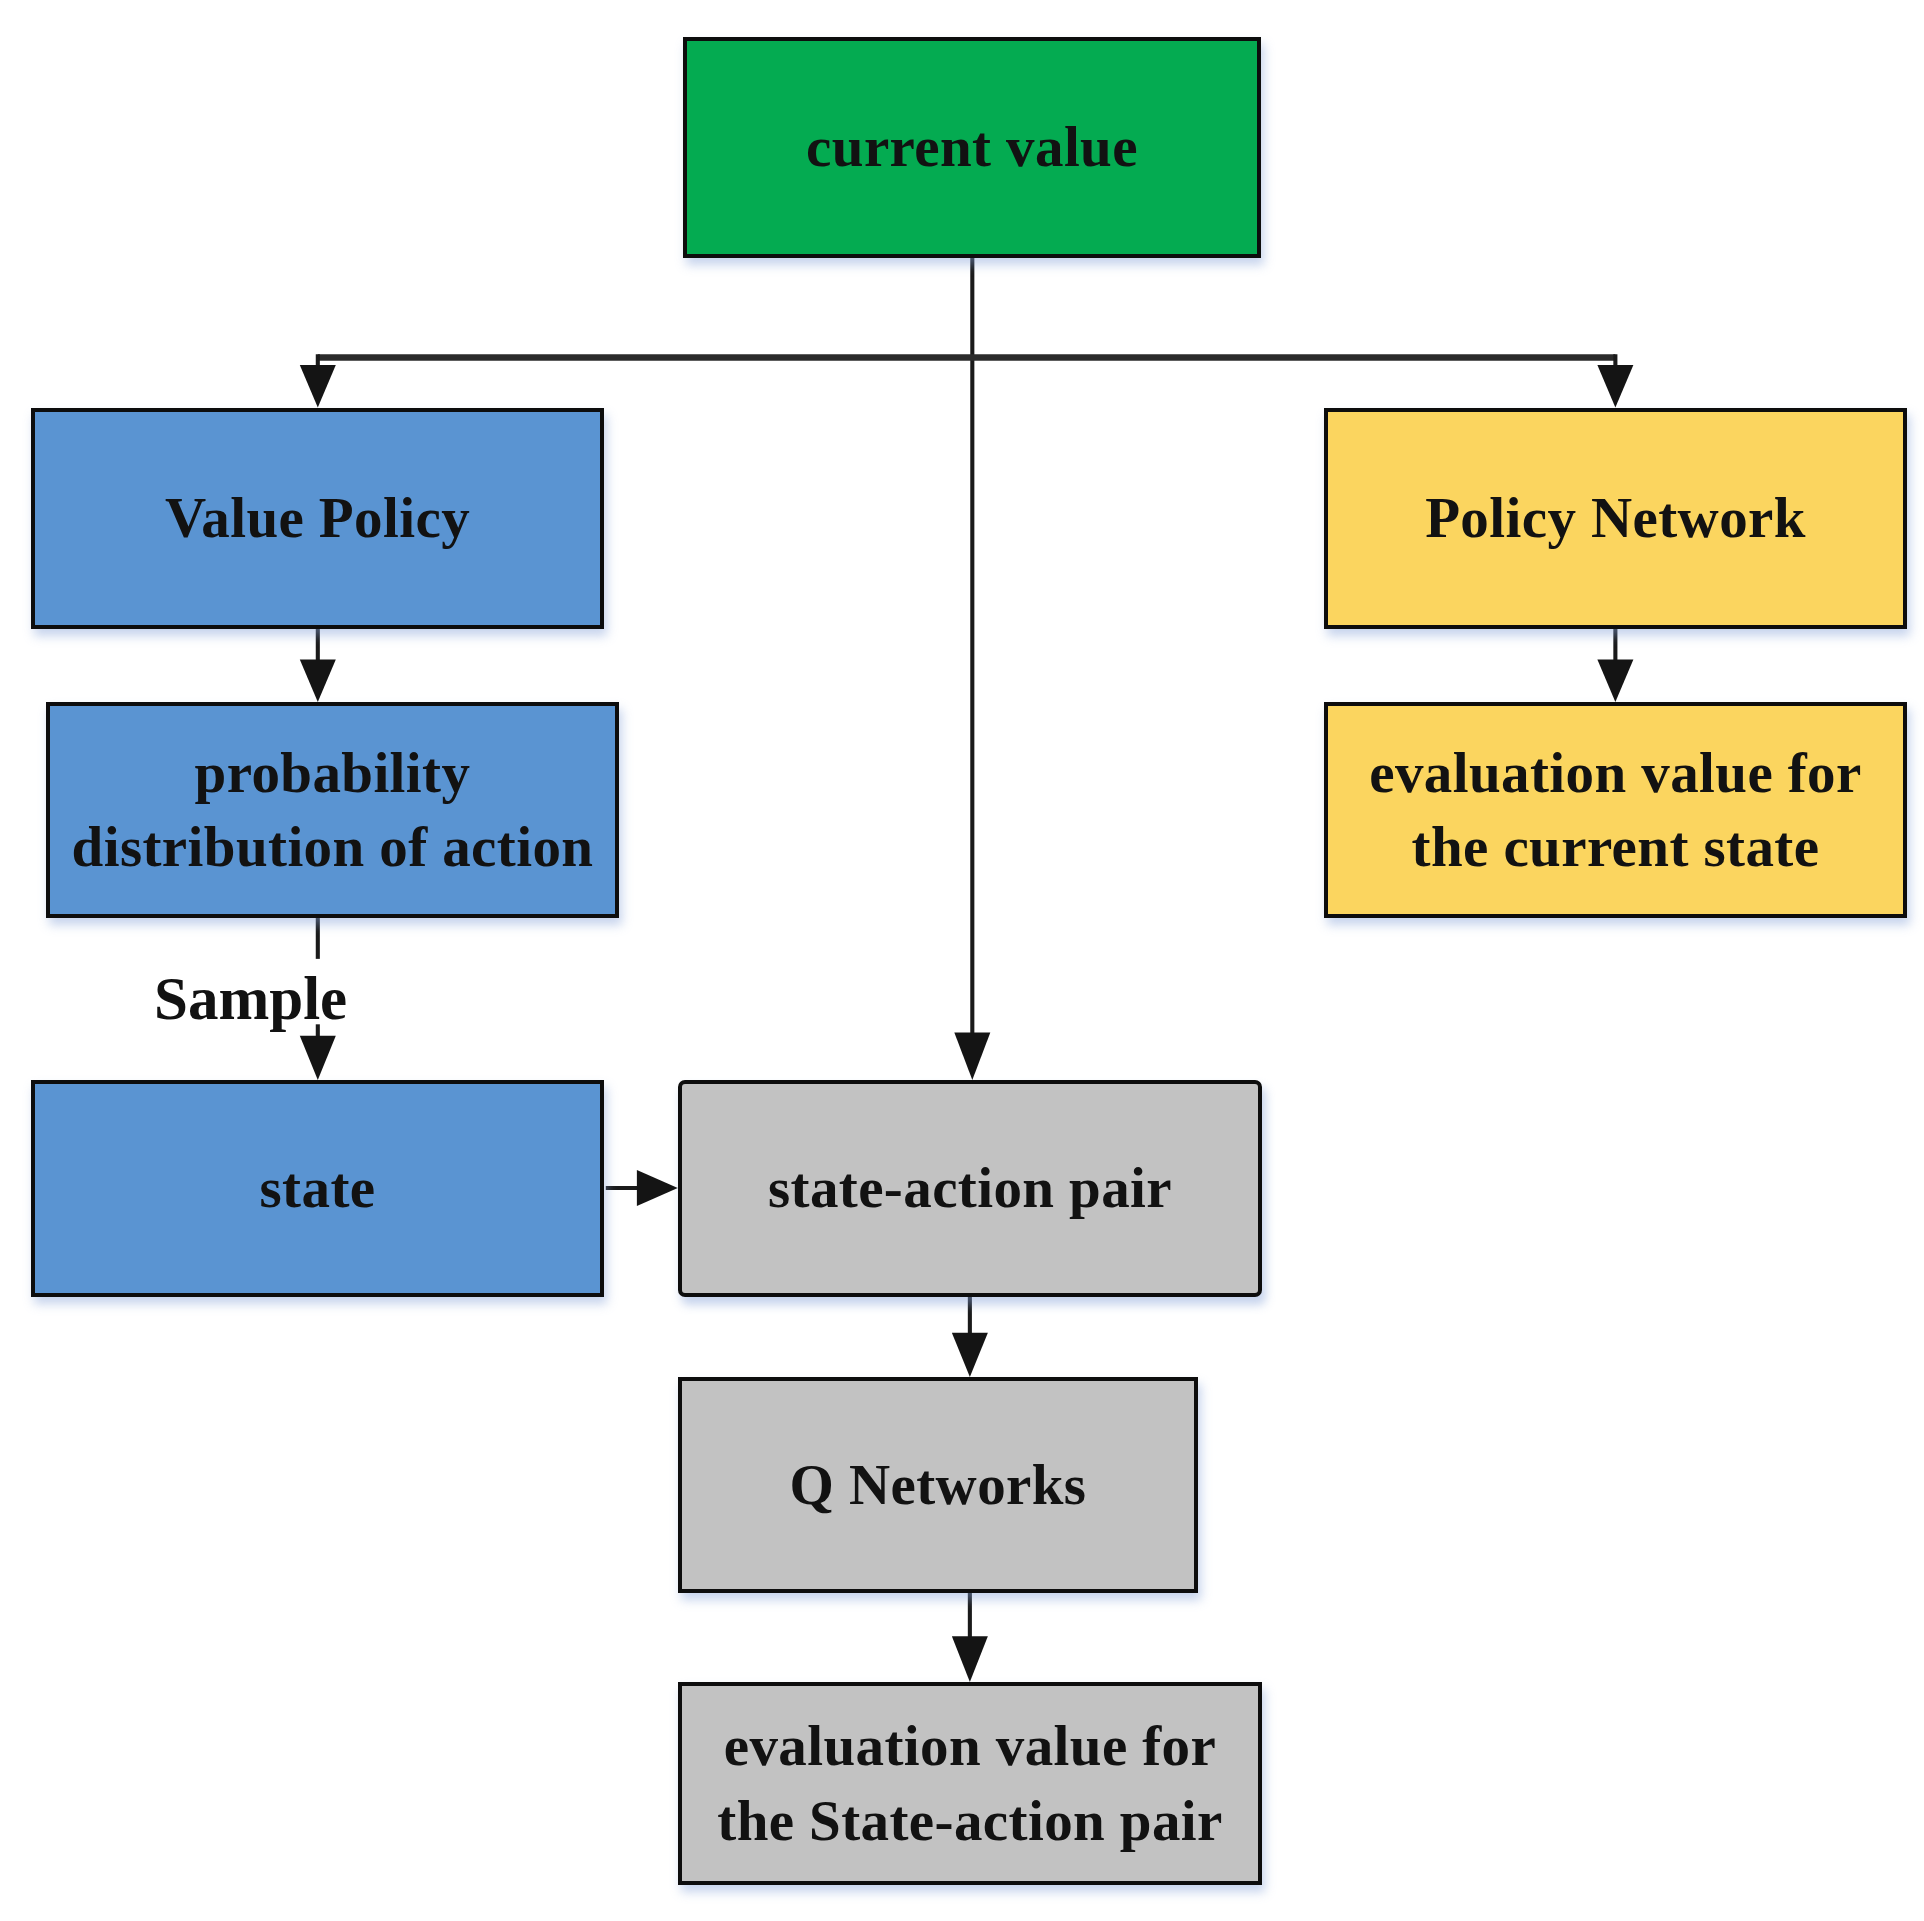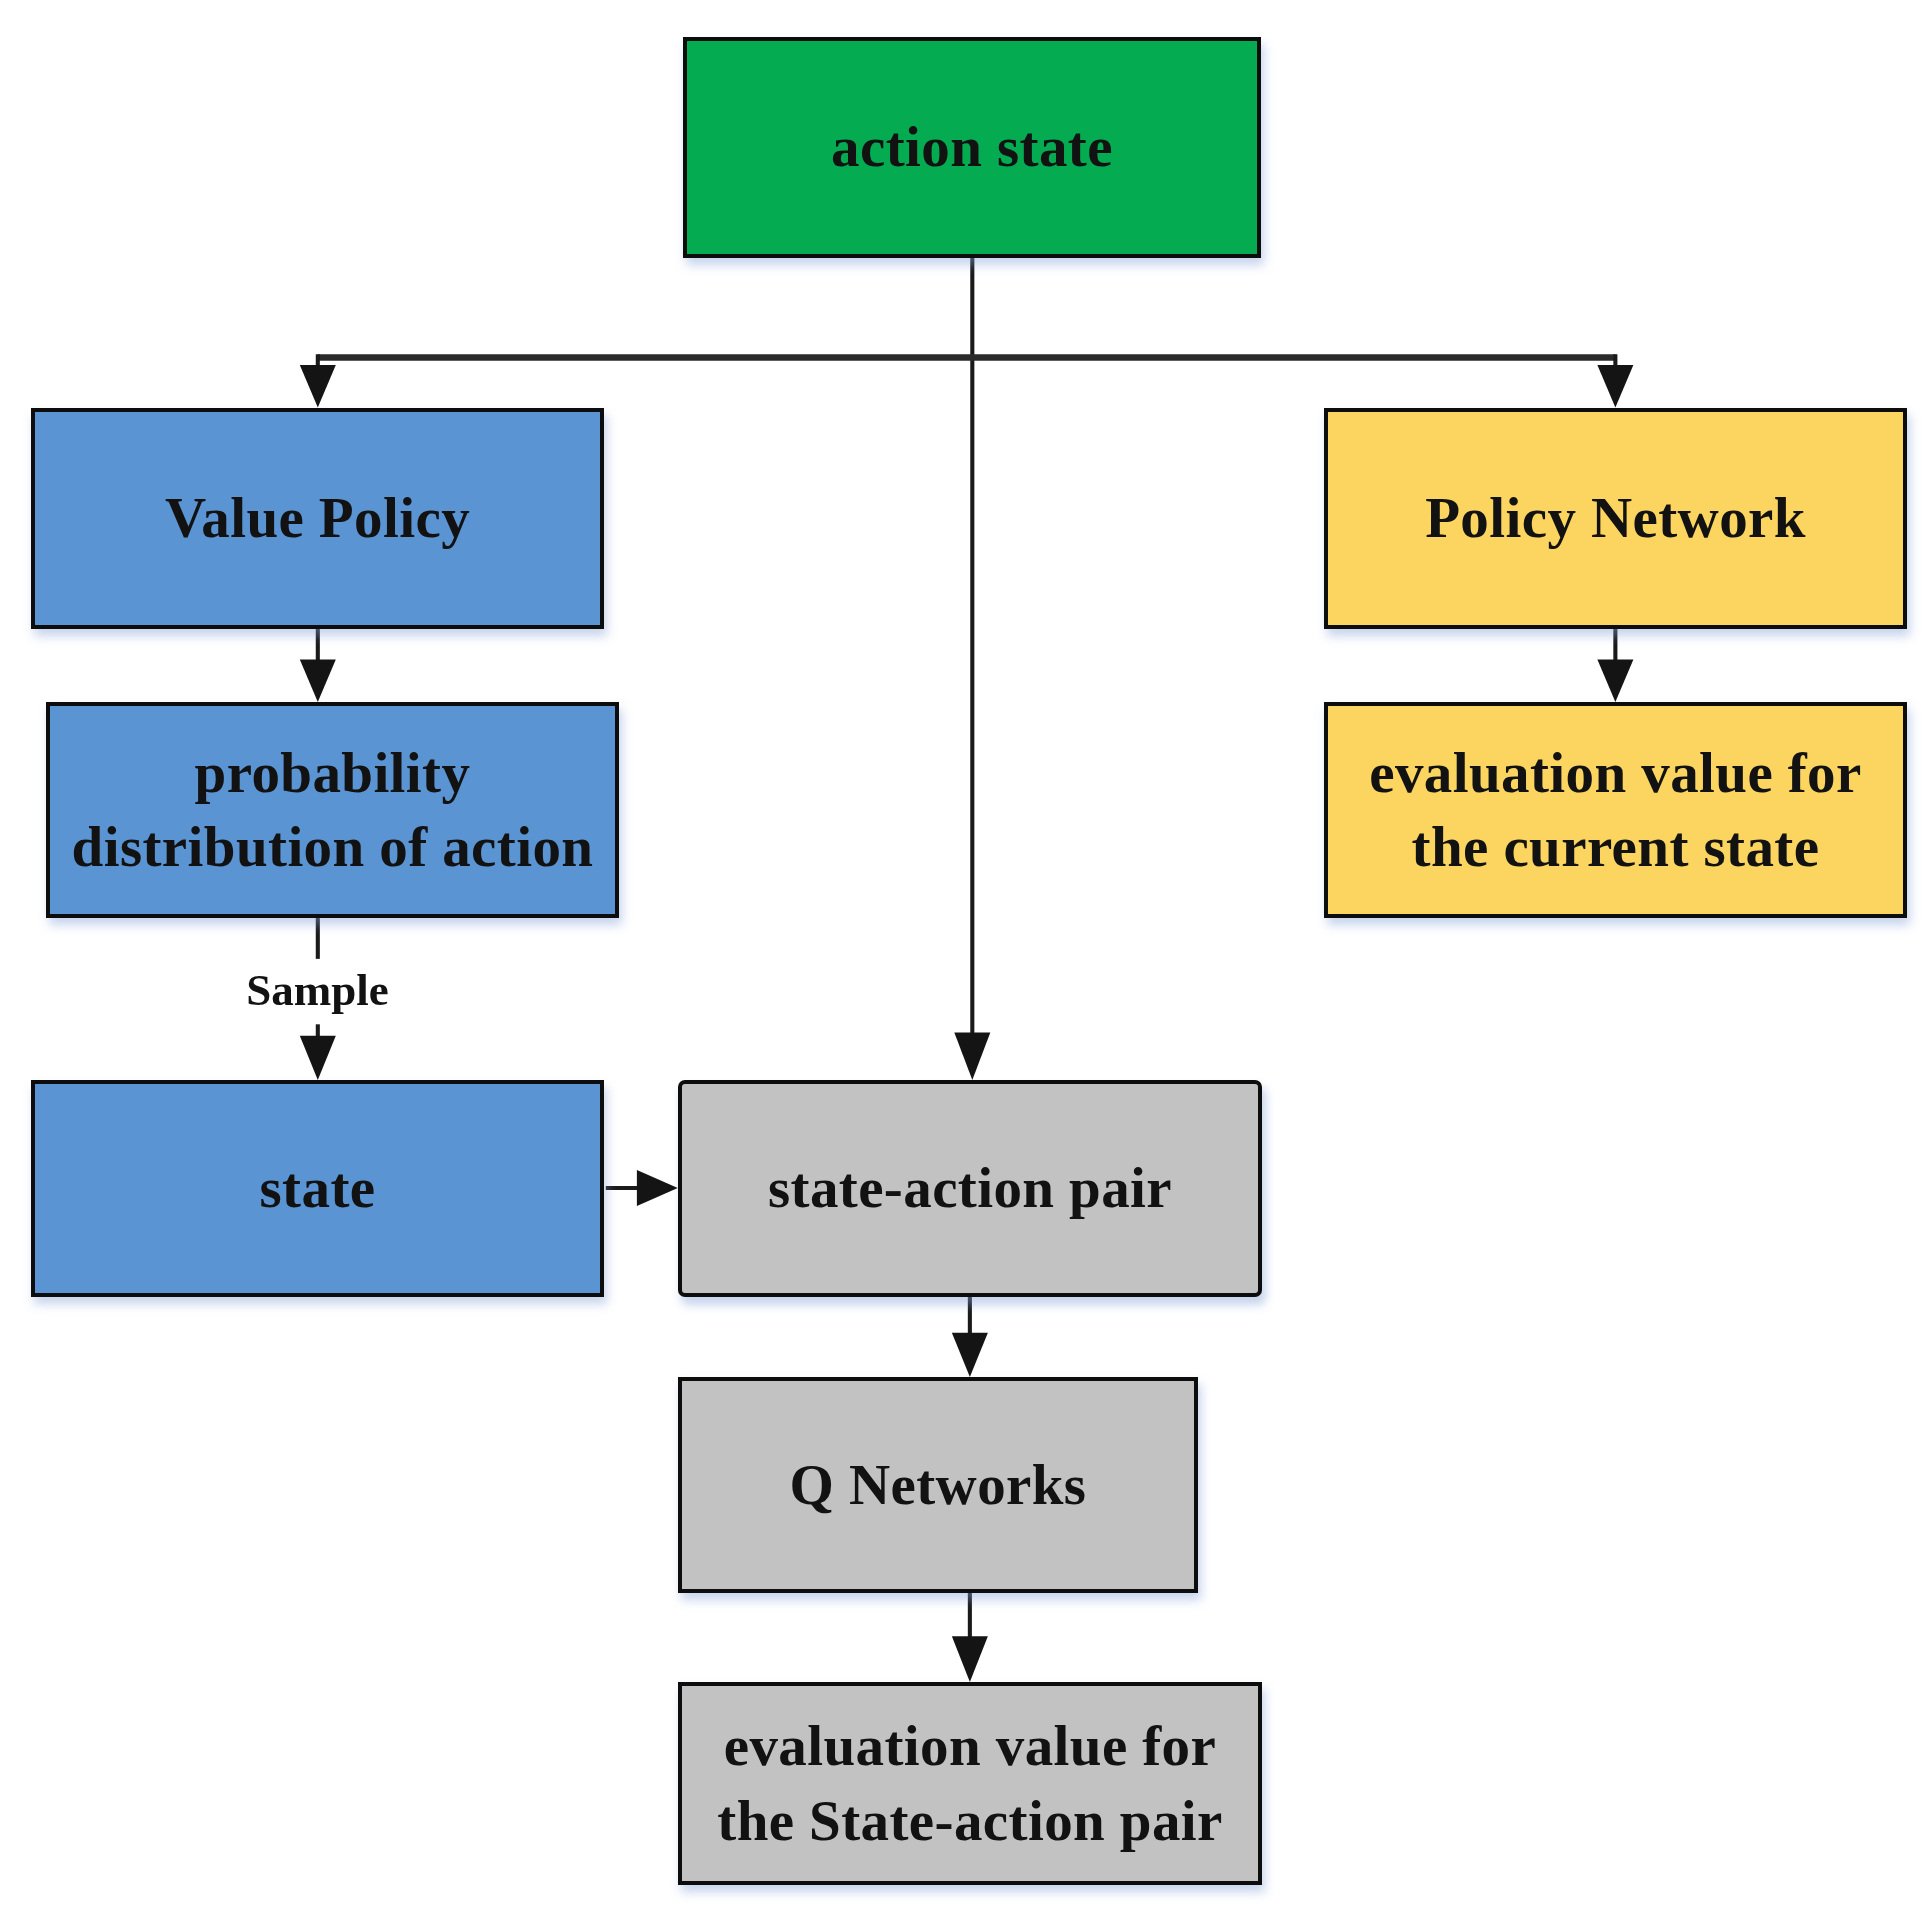--- a/index.html
+++ b/index.html
@@ -41,23 +41,23 @@
   .n-prob      {left:46px;   top:702px;  width:573px; height:216px; background:var(--blue);}
   .n-action    {left:31px;   top:1080px; width:573px; height:217px; background:var(--blue);}
   .n-policy    {left:1324px; top:408px;  width:583px; height:221px; background:var(--yellow);}
   .n-evalcur   {left:1324px; top:702px;  width:583px; height:216px; background:var(--yellow);}
   .n-sap       {left:678px;  top:1080px; width:584px; height:217px; background:var(--gray);border-radius:7px;}
   .n-q         {left:678px;  top:1377px; width:520px; height:216px; background:var(--gray);}
   .n-evalsap   {left:678px;  top:1682px; width:584px; height:203px; background:var(--gray);}
   .edge-label{
     position:absolute;
     left:154px; top:964px; width:327px;
-    text-align:center;
+    text-align:left;
     font-weight:bold;
-    font-size:45px;
+    font-size:61px;
     color:var(--ink);
     font-family:"Liberation Serif", serif;
   }
   svg.wires{position:absolute; left:0; top:0; width:1925px; height:1921px; pointer-events:none;}
   svg.wires line{stroke:#1A1A1A; stroke-width:5;}
   svg.wires line.thick{stroke:#2B2B2B; stroke-width:8;}
   svg.wires polygon{fill:#141414;}
 </style>
 </head>
 <body>
@@ -110,21 +110,21 @@
       <line x1="1185" y1="1585" x2="1185" y2="1634"></line>
       <polygon points="1163,1629 1207,1629 1185,1683"></polygon>
     </g>
 
     <g>
       <line x1="1185" y1="1947" x2="1185" y2="2004"></line>
       <polygon points="1163,2000 1207,2000 1185,2056"></polygon>
     </g>
   </svg>
 
-  <div class="node n-current">action state</div>
+  <div class="node n-current">current value</div>
 
   <div class="node n-value">Value Policy</div>
 
   <div class="node n-prob">probability
 distribution of action</div>
 
   <div class="edge-label">Sample</div>
 
   <div class="node n-action">state</div>
 

